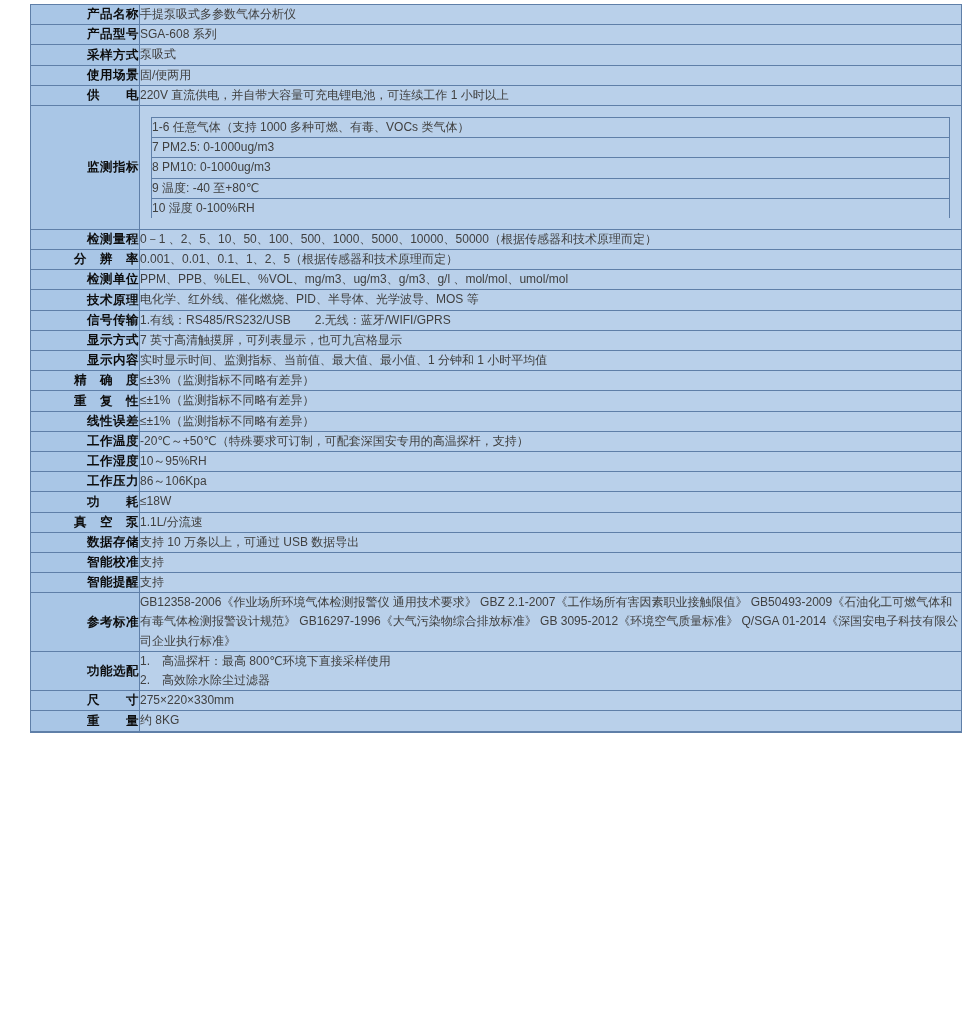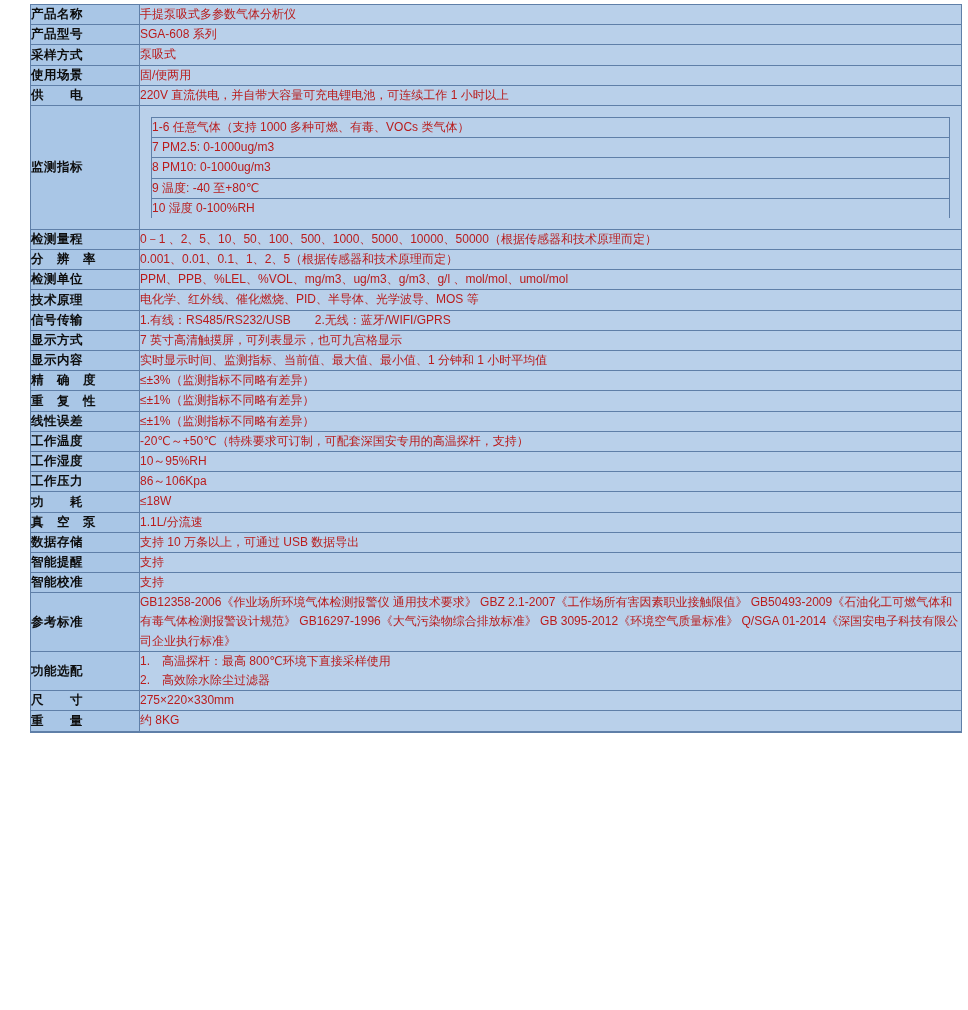--- a/index.html
+++ b/index.html
@@ -24,35 +24,35 @@
     background: #b8cfe8;
   }
   table.spec td {
     border: 1px solid #5f7fa8;
     padding: 0;
     vertical-align: middle;
   }
   td.label {
     width: 108px;
     background: #a9c6e6;
-    text-align: left;
+    text-align: right;
     font-weight: bold;
     font-size: 12.5px;
     letter-spacing: 0.5px;
     color: #0d0d0d;
     padding: 6px 2px;
     line-height: 1.5;
     margin-top: 20px;
   }
   td.value {
     background: #b9d0ea;
     padding: 6px 8px;
     font-size: 12px;
     line-height: 1.6;
-    color: #b91c1c;
+    color: #404040;
   }
   .multi-line {
     white-space: pre-line;
     line-height: 1.72;
   }
   .multi-line-tight {
     white-space: pre-line;
     line-height: 1.8;
     margin-left: 41px;
   }
@@ -179,25 +179,25 @@
       </tr>
       <tr>
         <td class="label">真　空　泵</td>
         <td class="value">1.1L/分流速</td>
       </tr>
       <tr>
         <td class="label">数据存储</td>
         <td class="value">支持 10 万条以上，可通过 USB 数据导出</td>
       </tr>
       <tr>
+        <td class="label">智能校准</td>
+        <td class="value">支持</td>
+      </tr>
+      <tr>
         <td class="label">智能提醒</td>
-        <td class="value">支持</td>
-      </tr>
-      <tr>
-        <td class="label">智能校准</td>
         <td class="value">支持</td>
       </tr>
       <tr>
         <td class="label">参考标准</td>
         <td class="value">GB12358-2006《作业场所环境气体检测报警仪 通用技术要求》
 GBZ 2.1-2007《工作场所有害因素职业接触限值》
 GB50493-2009《石油化工可燃气体和有毒气体检测报警设计规范》
 GB16297-1996《大气污染物综合排放标准》
 GB 3095-2012《环境空气质量标准》
 Q/SGA 01-2014《深国安电子科技有限公司企业执行标准》</td>

